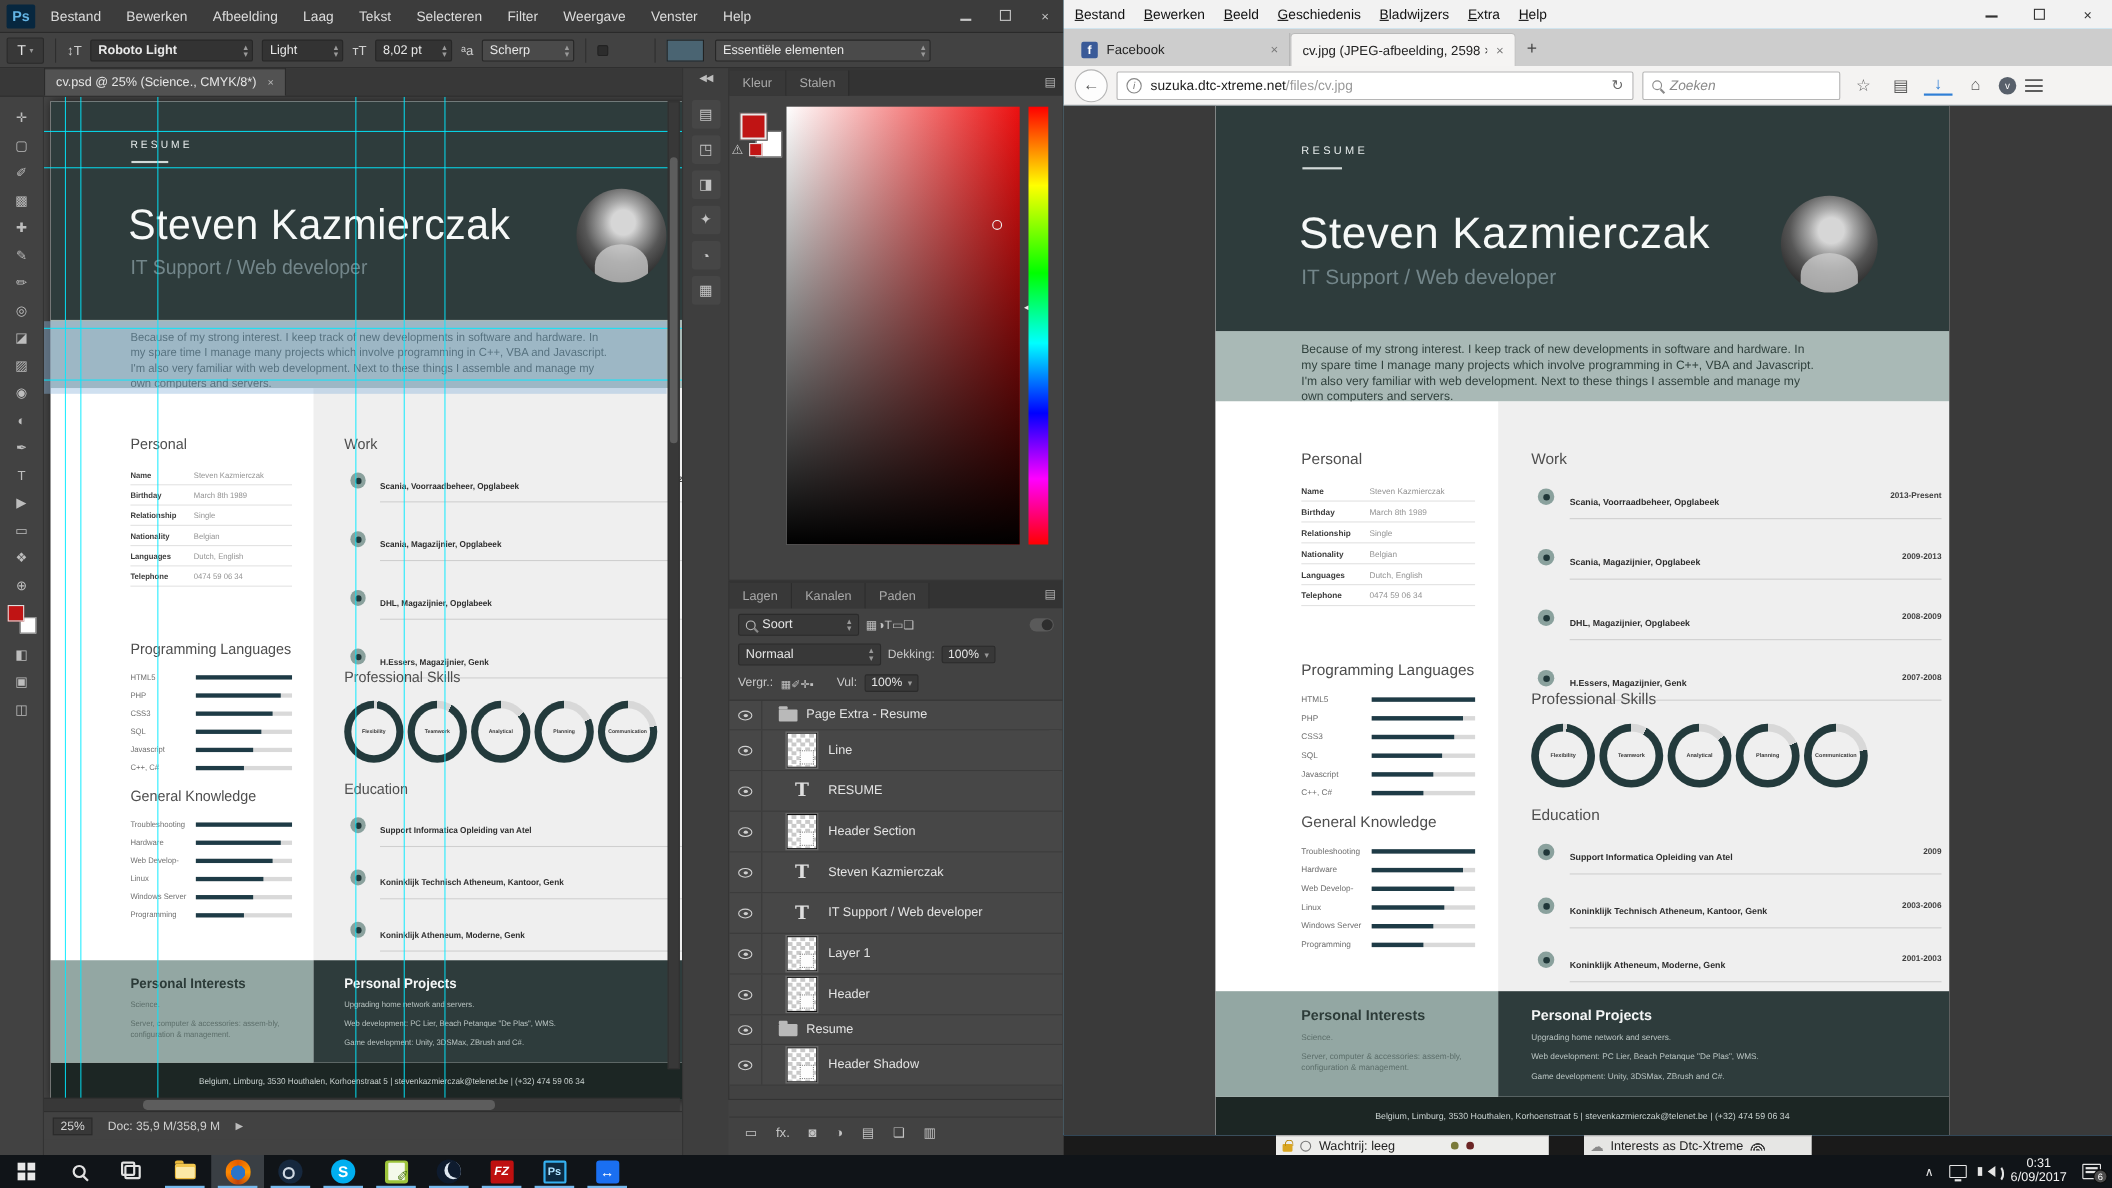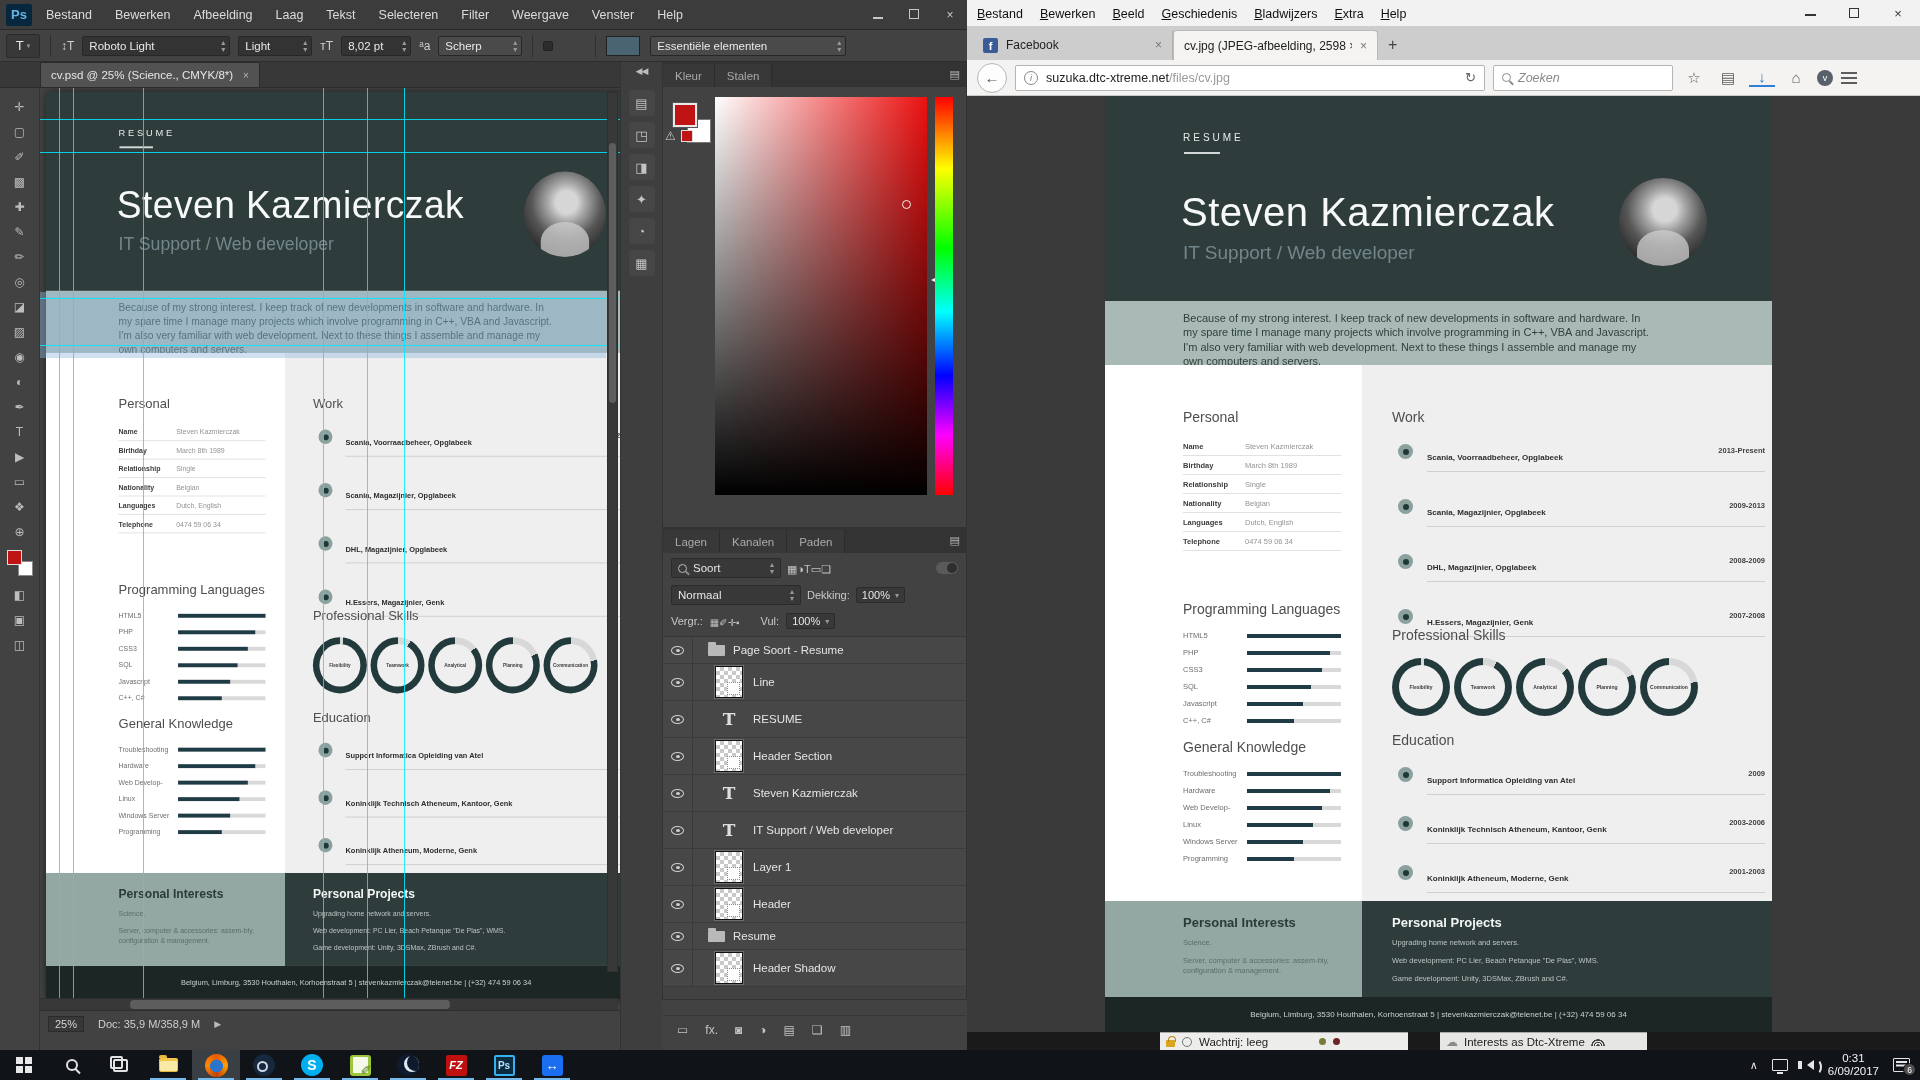--- a/index.html
+++ b/index.html
@@ -16,21 +16,21 @@
   .win-ctrls .wc{color:#c7c7c7;font-size:12px;width:14px;text-align:center;}
   .wc-box{width:10px;height:10px;border:1px solid #c7c7c7;display:inline-block;}
   .wc-min{display:inline-block;width:10px;border-bottom:2px solid #c7c7c7;height:6px;}
 
   .ps-options{height:32px;background:#424242;border-bottom:1px solid #2e2e2e;display:flex;align-items:center;padding:0 6px;gap:8px;}
   .opt-tool{width:34px;height:24px;background:#383838;border:1px solid #2a2a2a;color:#e5e5e5;font-size:13px;display:flex;align-items:center;justify-content:center;gap:3px;border-radius:2px;}
   .opt-sep{width:1px;height:22px;background:#2e2e2e;margin:0 2px;}
   .opt-icon{color:#cfcfcf;font-size:12px;}
   .opt-select{background:#333;border:1px solid #272727;color:#e8e8e8;font-size:11.5px;height:20px;display:flex;align-items:center;padding:0 4px 0 6px;border-radius:2px;}
   .opt-select .dd{margin-left:auto;padding-left:8px;color:#9a9a9a;font-size:8px;line-height:7px;}
-  .w-font{width:148px;} .w-style{width:74px;} .w-size{width:70px;} .w-aa{width:84px;background:#4a4a4a;} .w-ws{width:196px;background:#4a4a4a;margin-left:2px;}
+  .w-font{width:148px;font-weight:bold;} .w-style{width:74px;} .w-size{width:70px;} .w-aa{width:84px;background:#4a4a4a;} .w-ws{width:196px;background:#4a4a4a;margin-left:2px;}
   .align-ic{width:17px;height:13px;background:repeating-linear-gradient(#c9c9c9 0 2px,transparent 2px 4px);}
   .align-btn{padding:4px;border-radius:2px;}
   .align-btn.active{background:#2c2c2c;border:1px solid #222;}
   .opt-swatch{width:34px;height:20px;background:#4a6472;border:1px solid #222;}
 
   .ps-tabbar{height:26px;background:#383838;display:flex;align-items:flex-start;border-bottom:1px solid #2b2b2b;}
   .ps-doctab{margin-left:40px;height:25px;background:#525252;color:#e6e6e6;font-size:11.5px;display:flex;align-items:center;padding:0 10px;gap:10px;border:1px solid #2b2b2b;border-bottom:none;}
   .ps-doctab .x{color:#b5b5b5;font-size:10px;}
 
   #ps-toolbox{position:absolute;left:0;top:88px;width:40px;bottom:0;background:#424242;border-right:1px solid #333;display:flex;flex-direction:column;align-items:center;padding-top:6px;}
@@ -705,21 +705,21 @@
 
         <div class="lscrollbar"></div>
 
           <div class="lrow group">
             <span class="eyec">
               <span class="eye"></span>
             </span>
             <span class="caret"></span>
             <span class="folder"></span>
 
-            <span class="lname">Page Soort - Resume</span>
+            <span class="lname">Page Extra - Resume</span>
           </div>
 
           <div class="lrow thumb">
             <span class="eyec">
               <span class="eye"></span>
             </span>
 
             <span class="thumb-box"></span>
 
             <span class="lname">Line</span>

